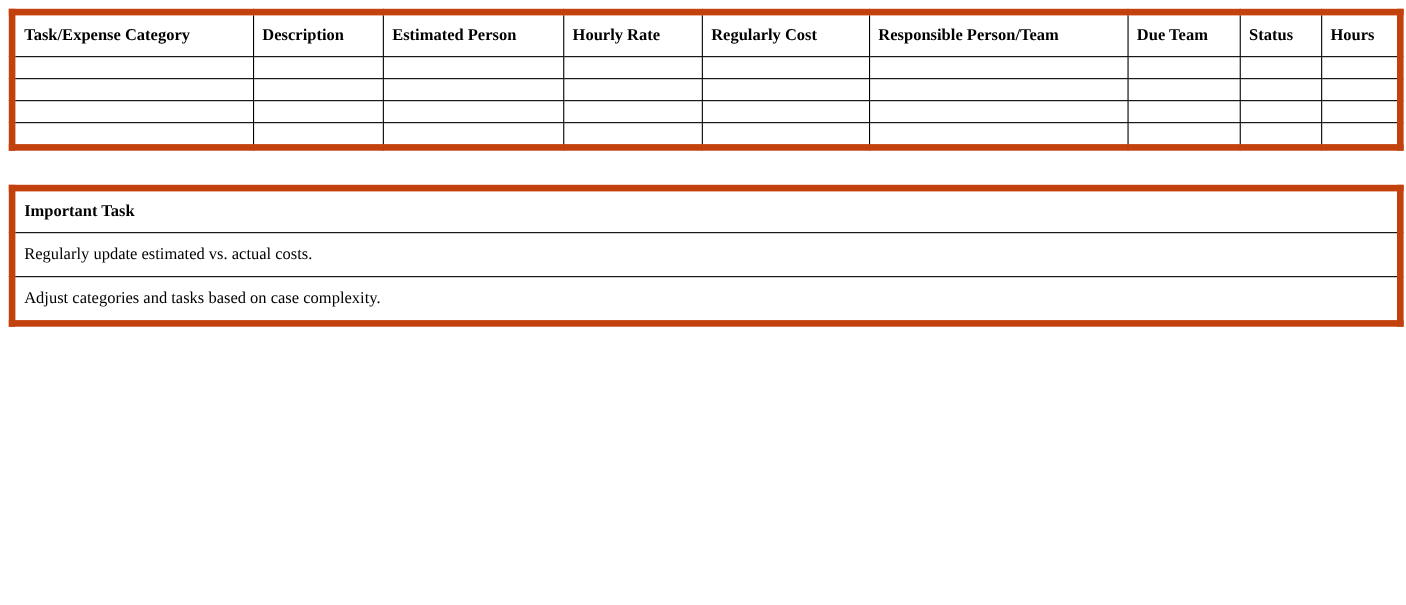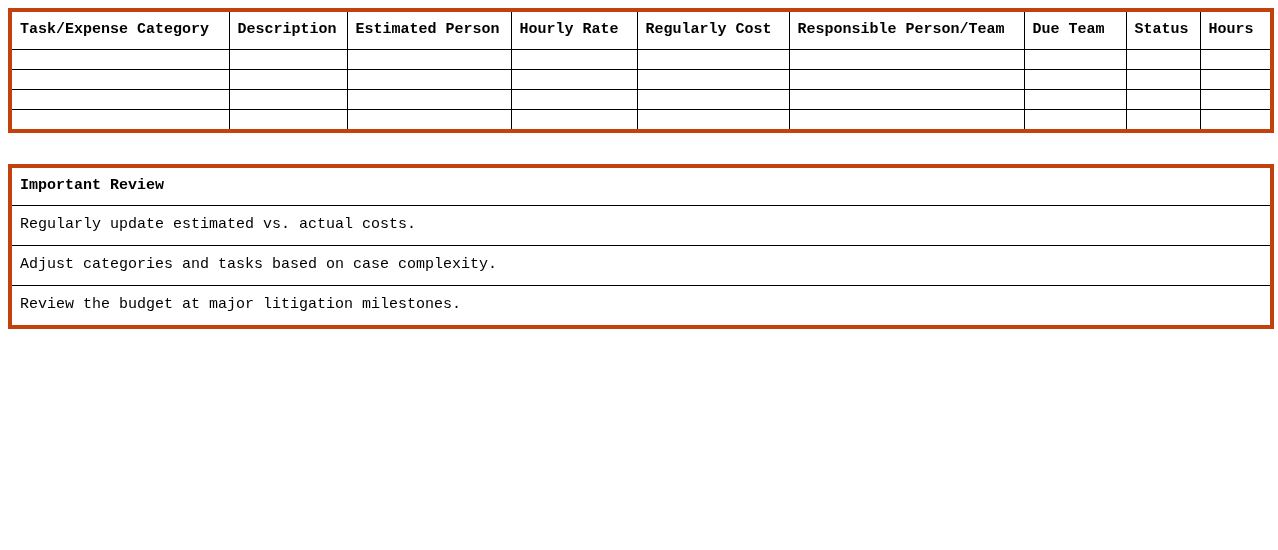--- a/index.html
+++ b/index.html
@@ -20,22 +20,21 @@
     width: 1278px;
     height: 550px;
     box-sizing: border-box;
     padding: 8px 8px 0 8px;
   }
 
   table.doc-table {
     border-collapse: collapse;
     table-layout: fixed;
     width: 1262px;
-    border: 4px solid #c2410c;
-    font-family: Liberation Mono, monospace;
+    border: 6px solid #c2410c;
   }
 
   table.doc-table td,
   table.doc-table th {
     border: 1px solid #000000;
     padding: 5px 8px 6px 8px;
     font-size: 15px;
     line-height: 1.2;
     text-align: left;
     vertical-align: top;
@@ -148,29 +147,26 @@
       </tr>
     </tbody>
   </table>
 
   <table class="doc-table" id="notes-table">
     <colgroup>
       <col style="width:1262px">
     </colgroup>
     <thead>
       <tr>
-        <th>Important Review</th>
+        <th>Important Task</th>
       </tr>
     </thead>
     <tbody>
       <tr>
         <td>Regularly update estimated vs. actual costs.</td>
       </tr>
       <tr>
         <td>Adjust categories and tasks based on case complexity.</td>
       </tr>
-      <tr>
-        <td>Review the budget at major litigation milestones.</td>
-      </tr>
     </tbody>
   </table>
 
 </div>
 
 </body></html>

